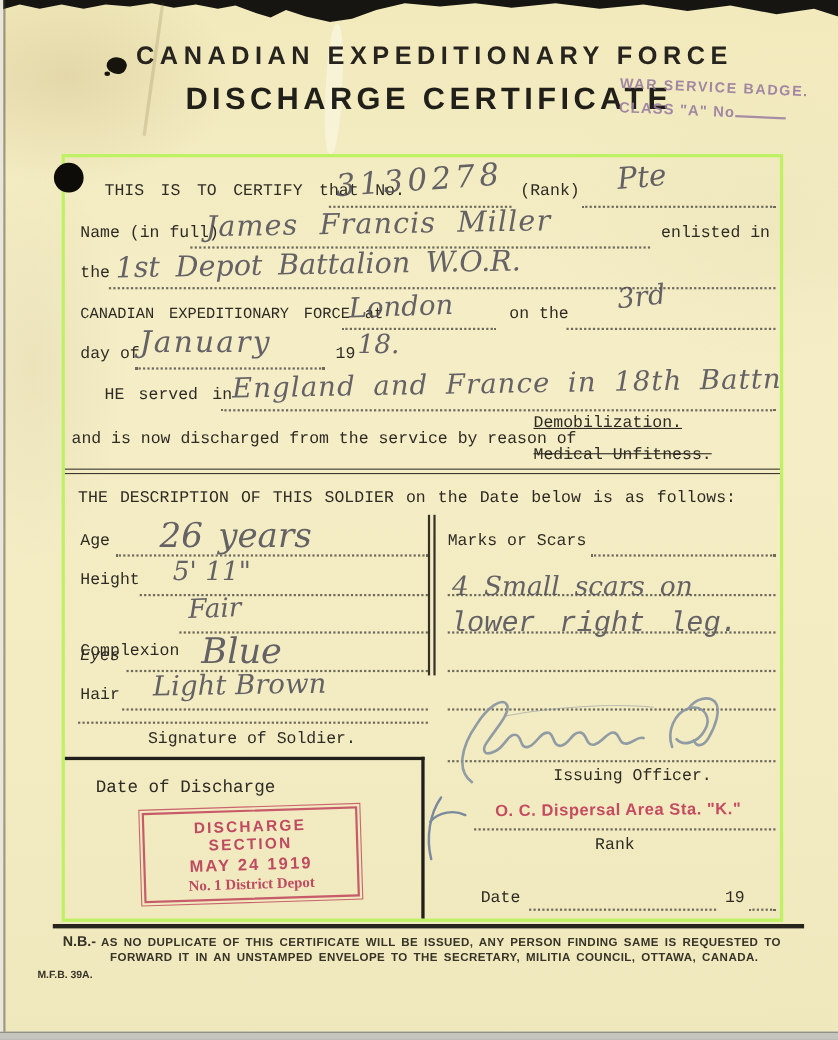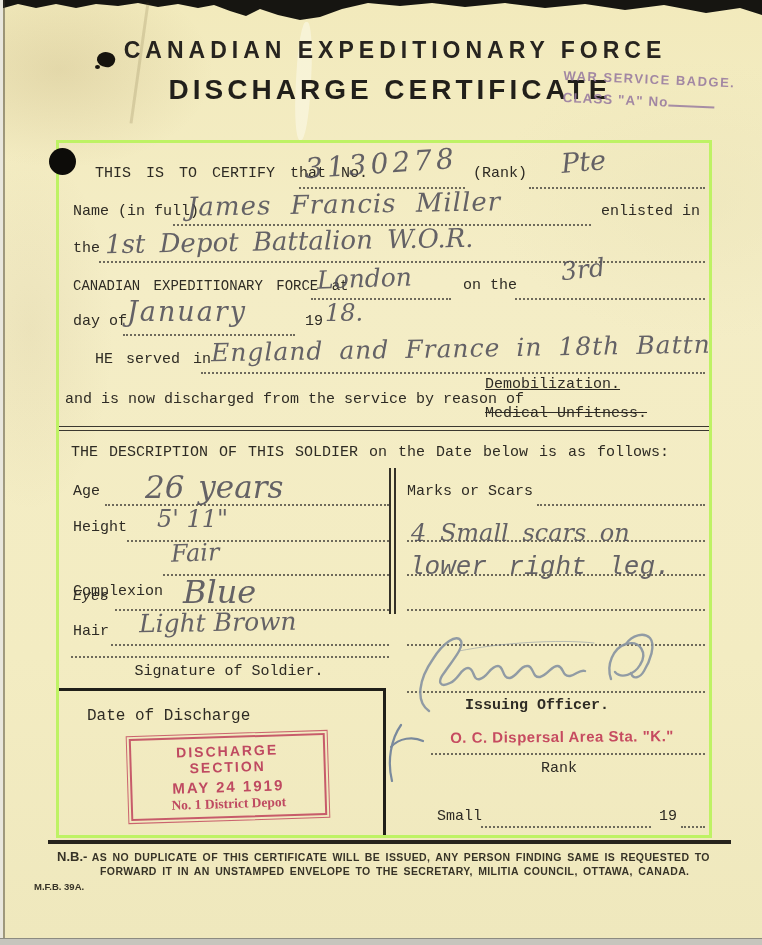--- a/index.html
+++ b/index.html
@@ -170,34 +170,34 @@
 
     <svg class="sig-svg" style="left:340px;top:478px;" width="300" height="92" viewBox="0 0 300 92">
       <g fill="none" stroke="#8793a1" stroke-width="2.4" stroke-linecap="round" opacity="0.9">
         <path d="M30,90 C16,80 20,58 34,38 C44,22 58,12 62,20 C65,27 53,40 45,52 C38,61 41,67 51,62 C60,58 62,47 69,47 C76,47 73,60 81,58 C89,56 91,45 99,45 C105,45 103,58 111,57 C119,55 121,44 129,45 C135,46 133,57 141,56 C149,54 153,44 159,45 C165,46 163,56 171,55 C177,54 181,48 186,50"></path>
         <path d="M212,58 C207,44 214,27 227,23 C241,19 249,32 241,44 C235,54 222,58 216,51"></path>
         <path d="M227,23 C233,14 245,11 251,17 C257,24 251,40 245,50 C241,57 234,59 232,52"></path>
         <path d="M60,30 C100,22 160,18 195,22" stroke-width="1" opacity="0.6"></path>
       </g>
     </svg>
     <div class="rule" style="left:348px;top:548px;width:298px;"></div>
-    <div class="typed t15" style="left:378px;top:554px;width:200px;text-align:center;font-weight:bold;">Issuing Officer.</div>
+    <div class="typed t15" style="left:416px;top:554px;width:200px;text-align:center;">Issuing Officer.</div>
 
     <svg class="sig-svg" style="left:320px;top:578px;" width="52" height="64" viewBox="0 0 52 64">
       <g fill="none" stroke="#6d7f99" stroke-width="2.2" stroke-linecap="round" opacity="0.9">
         <path d="M22,4 C12,18 8,40 13,60"></path>
         <path d="M12,26 C20,17 34,15 44,20"></path>
       </g>
     </svg>
 
     <div class="station-stamp">O. C. Dispersal Area Sta. "K."</div>
     <div class="rule" style="left:372px;top:610px;width:274px;"></div>
     <div class="typed t15" style="left:440px;top:617px;width:120px;text-align:center;">Rank</div>
 
-    <div class="typed t15" style="left:378px;top:665px;">Small</div>
+    <div class="typed t15" style="left:378px;top:665px;">Date</div>
     <div class="rule" style="left:422px;top:683px;width:170px;"></div>
     <div class="typed t15" style="left:600px;top:665px;">19</div>
     <div class="rule" style="left:622px;top:683px;width:24px;"></div>
   </div>
 
   <div class="punch-hole"></div>
 
   <div class="footer-rule"></div>
   <div class="nb" style="left:100px;top:865px;width:570px;text-align:center;font-size:10.5px;letter-spacing:.4px;word-spacing:2px;">FORWARD IT IN AN UNSTAMPED ENVELOPE TO THE SECRETARY, MILITIA COUNCIL, OTTAWA, CANADA.</div>
   <div class="nb" style="left:57px;top:847px;"><span style="font-size:13px;">N.B.-</span> <span style="font-size:10.5px;letter-spacing:.4px;word-spacing:2px;">AS NO DUPLICATE OF THIS CERTIFICATE WILL BE ISSUED, ANY PERSON FINDING SAME IS REQUESTED TO</span></div>

